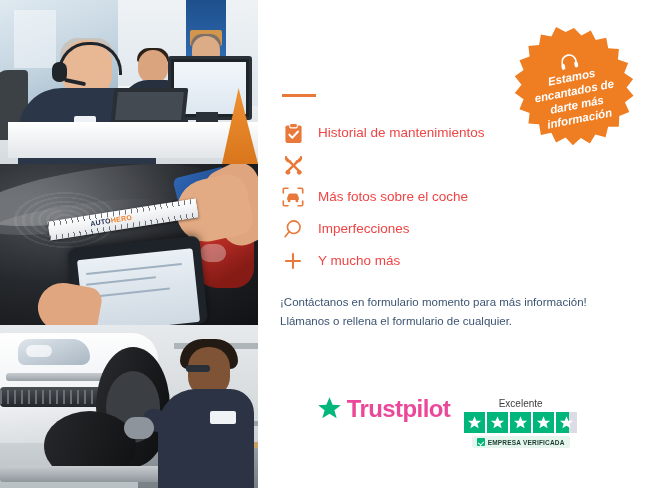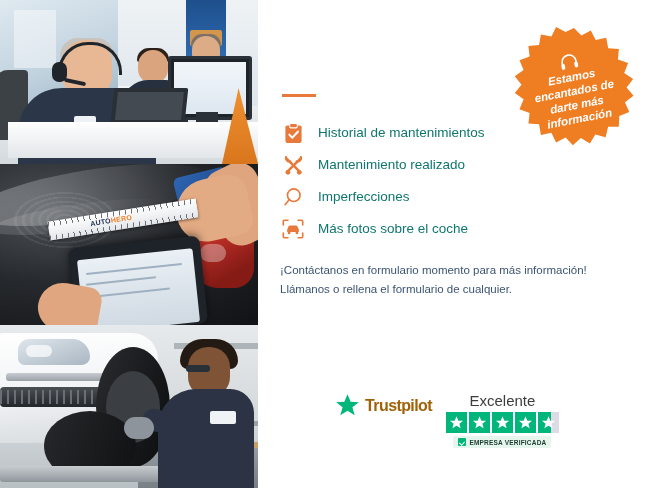--- a/index.html
+++ b/index.html
@@ -206,40 +206,40 @@
     max-width:230px;
   }
   .rule{width:34px;height:3px;background:#e8793a;margin:14px 0 0 2px;}
 
   
   .features{list-style:none;margin:20px 0 0 0;padding:0;}
   .feature{display:flex;align-items:center;height:32px;margin-bottom:0;}
   .f-ico{width:26px;height:26px;flex:0 0 26px;display:flex;align-items:center;
     justify-content:center;margin-right:12px;}
   .f-ico svg{display:block;}
-  .f-label{font-size:13.5px;color:#0f766e;line-height:1.1;}
+  .f-label{font-size:13.5px;color:#ef4444;line-height:1.1;}
 
   .blurb{margin:16px 0 0 0;font-size:11.5px;line-height:1.62;color:#3b5472;}
 
   
   .badge-wrap{position:absolute;right:12px;top:26px;width:128px;height:128px;}
   .badge-star{position:absolute;inset:0;}
   .badge-inner{position:absolute;inset:0;display:flex;flex-direction:column;
     align-items:center;justify-content:center;transform:rotate(-11deg);}
   .badge-ico{margin-bottom:1px;}
   .badge-text{font-size:11.5px;font-weight:bold;color:#ffffff;text-align:center;
     line-height:1.2;width:96px;font-style:italic;}
 
   
   .tp{position:absolute;left:0;right:0;bottom:40px;display:flex;align-items:center;
     justify-content:center;gap:14px;padding-right:14px;}
   .tp-logo{display:flex;align-items:center;gap:5px;}
-  .tp-logo-text{font-size:16px;font-weight:bold;color:#a16207;letter-spacing:-.6px;}
+  .tp-logo-text{font-size:24px;font-weight:bold;color:#ec4899;letter-spacing:-.6px;}
   .tp-right{display:flex;flex-direction:column;align-items:center;gap:3px;}
-  .tp-excelente{font-size:15px;color:#3c3c3c;margin-top:29px;}
+  .tp-excelente{font-size:10px;color:#3c3c3c;margin-top:29px;}
   .tp-stars{display:flex;gap:2px;}
   .tp-star{width:21px;height:21px;background:#00b67a;display:flex;
     align-items:center;justify-content:center;}
   .tp-star.partial{background:linear-gradient(90deg,#00b67a 0 64%,#dcdce6 64% 100%);}
   .tp-verified{display:flex;align-items:center;gap:3px;background:#e6f6ef;
     border-radius:2px;padding:2px 5px;}
   .tp-vbox{width:8px;height:8px;background:#00b67a;border-radius:1px;position:relative;}
   .tp-vbox:after{content:"";position:absolute;left:2px;top:1.5px;width:2.5px;height:4px;
     border:solid #fff;border-width:0 1.2px 1.2px 0;transform:rotate(42deg);}
   .tp-vtext{font-size:6.5px;font-weight:bold;color:#1a3b2e;letter-spacing:.2px;}
@@ -373,50 +373,60 @@
             <g stroke="#e8793a" stroke-width="2.6" stroke-linecap="round">
               <line x1="4" y1="4" x2="18" y2="18"></line>
               <line x1="18" y1="4" x2="4" y2="18"></line>
             </g>
             <path d="M3.2 2.2 a3.6 3.6 0 0 0 4.4 4.4" fill="none" stroke="#e8793a" stroke-width="2.4" stroke-linecap="round"></path>
             <path d="M18.8 2.2 a3.6 3.6 0 0 1 -4.4 4.4" fill="none" stroke="#e8793a" stroke-width="2.4" stroke-linecap="round"></path>
             <circle cx="5.2" cy="18.2" r="2.5" fill="#e8793a"></circle>
             <circle cx="17" cy="18.2" r="2.5" fill="#e8793a"></circle>
           </svg>
         </span>
-        <span class="f-label">Mantenimiento realizado</span>
-      </li>
-
-      <li class="feature">
-        <span class="f-ico">
-          <svg width="20" height="20" viewBox="0 0 21 21">
-            <circle cx="11.3" cy="8.6" r="6.6" fill="none" stroke="#e8793a" stroke-width="1.7"></circle>
-            <line x1="6.4" y1="13.4" x2="2.2" y2="18.6" stroke="#e8793a" stroke-width="1.7" stroke-linecap="round"></line>
-          </svg>
-        </span>
-        <span class="f-label">Imperfecciones</span>
       </li>
 
       <li class="feature">
         <span class="f-ico">
           <svg width="22" height="20" viewBox="0 0 23 21">
             <g fill="none" stroke="#e8793a" stroke-width="1.7" stroke-linecap="round">
               <path d="M1.3 6.2 V2.6 a1.3 1.3 0 0 1 1.3-1.3 H6.2"></path>
               <path d="M21.7 6.2 V2.6 a1.3 1.3 0 0 0 -1.3-1.3 H16.8"></path>
               <path d="M1.3 14.8 V18.4 a1.3 1.3 0 0 0 1.3 1.3 H6.2"></path>
               <path d="M21.7 14.8 V18.4 a1.3 1.3 0 0 1 -1.3 1.3 H16.8"></path>
             </g>
             <path d="M5.4 13.6 h12.2 v-2.6 l-1.6-3.4 a1.5 1.5 0 0 0 -1.3-0.8 h-6.4 a1.5 1.5 0 0 0 -1.3 0.8 l-1.6 3.4 z" fill="#e8793a"></path>
             <circle cx="7.4" cy="14.6" r="1.5" fill="#e8793a"></circle>
             <circle cx="15.6" cy="14.6" r="1.5" fill="#e8793a"></circle>
           </svg>
         </span>
         <span class="f-label">Más fotos sobre el coche</span>
       </li>
 
+      <li class="feature">
+        <span class="f-ico">
+          <svg width="20" height="20" viewBox="0 0 21 21">
+            <circle cx="11.3" cy="8.6" r="6.6" fill="none" stroke="#e8793a" stroke-width="1.7"></circle>
+            <line x1="6.4" y1="13.4" x2="2.2" y2="18.6" stroke="#e8793a" stroke-width="1.7" stroke-linecap="round"></line>
+          </svg>
+        </span>
+        <span class="f-label">Imperfecciones</span>
+      </li>
+
+      <li class="feature">
+        <span class="f-ico">
+          <svg width="20" height="20" viewBox="0 0 20 20">
+            <g stroke="#e8793a" stroke-width="2.1" stroke-linecap="round">
+              <line x1="10" y1="3" x2="10" y2="17"></line>
+              <line x1="3" y1="10" x2="17" y2="10"></line>
+            </g>
+          </svg>
+        </span>
+        <span class="f-label">Y mucho más</span>
+      </li>
 
     </ul>
 
     <p class="blurb">
       <span>¡Contáctanos en formulario momento para más información!</span><br>
       <span>Llámanos o rellena el formulario de cualquier.</span>
     </p>
 
     <div class="tp">
       <div class="tp-logo">

